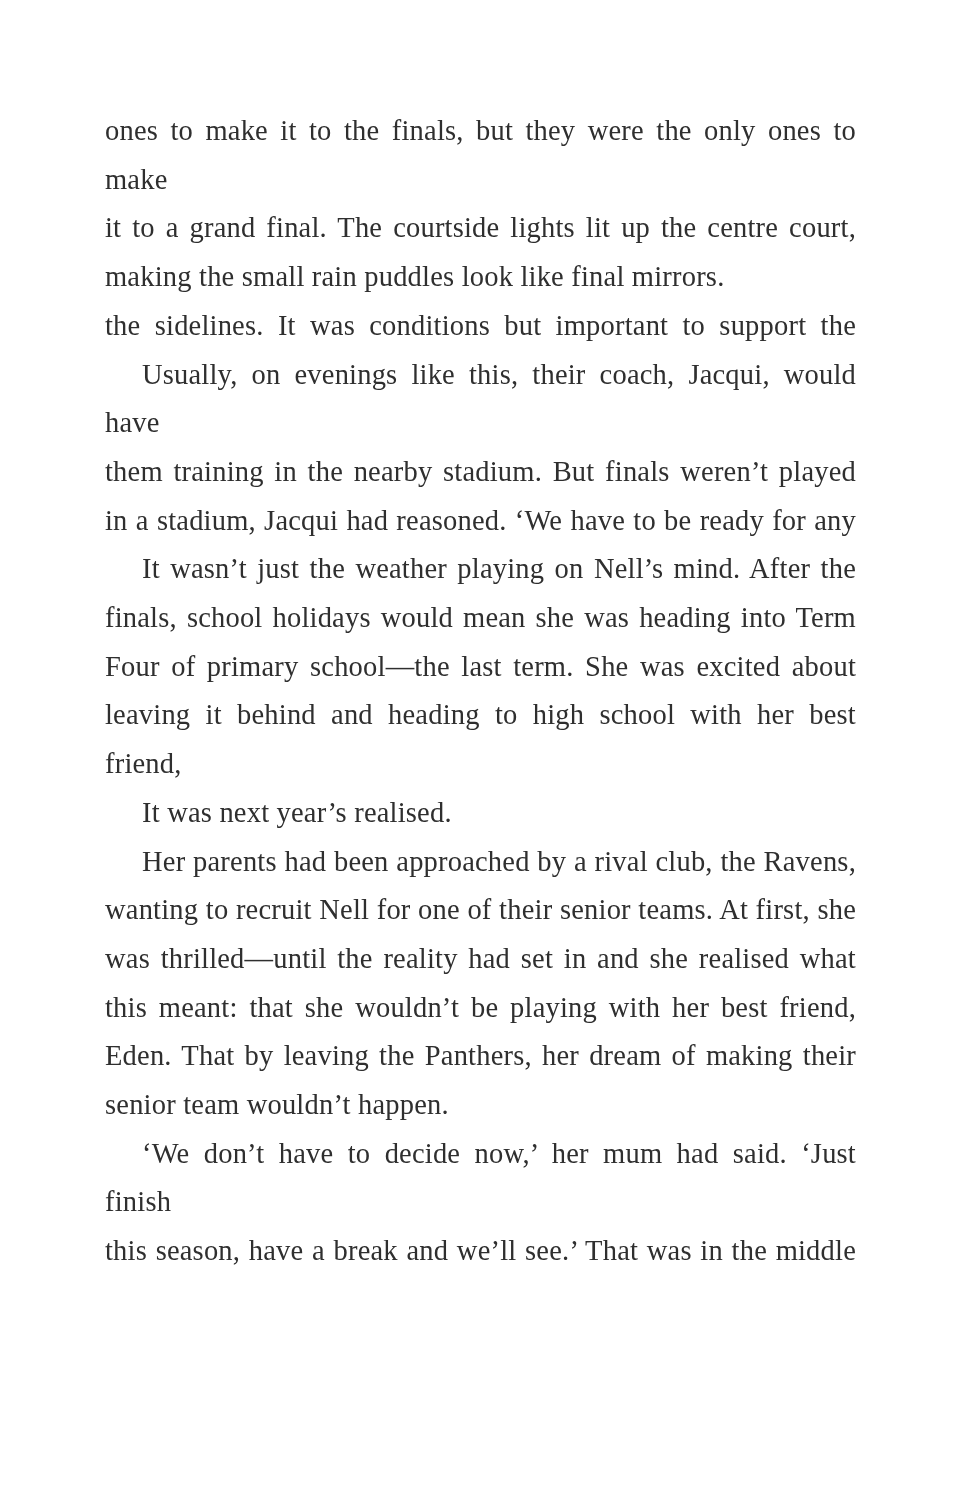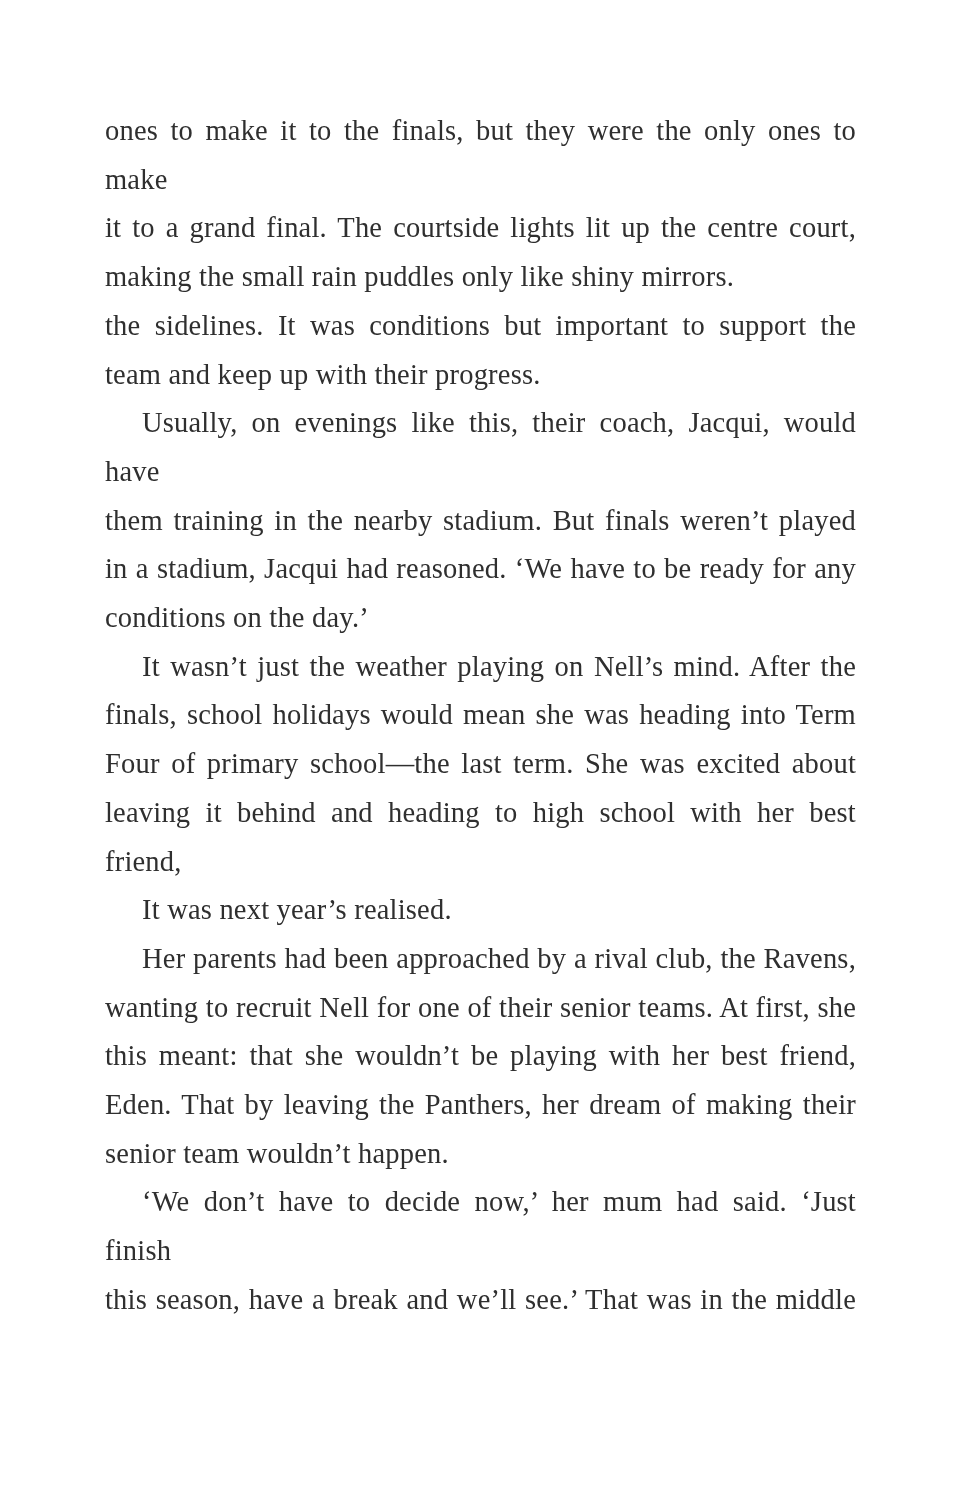--- a/index.html
+++ b/index.html
@@ -48,34 +48,33 @@
     color: #2f2f2f;
   }
 </style>
 </head>
 <body>
 
 <div class="book-page">
   <div class="text-block">
       <div class="line just">ones to make it to the finals, but they were the only ones to make</div>
       <div class="line just">it to a grand final. The courtside lights lit up the centre court,</div>
-      <div class="line">making the small rain puddles only like shiny mirrors.</div>
+      <div class="line">making the small rain puddles look like final mirrors.</div>
       <div class="line just">the sidelines. It was conditions but important to support the</div>
-      <div class="line">team and keep up with their progress.</div>
       <div class="line indent just">Usually, on evenings like this, their coach, Jacqui, would have</div>
       <div class="line just">them training in the nearby stadium. But finals weren’t played</div>
       <div class="line just">in a stadium, Jacqui had reasoned. ‘We have to be ready for any</div>
-      <div class="line">conditions on the day.’</div>
       <div class="line indent just">It wasn’t just the weather playing on Nell’s mind. After the</div>
       <div class="line just">finals, school holidays would mean she was heading into Term</div>
       <div class="line just">Four of primary school—the last term. She was excited about</div>
       <div class="line just">leaving it behind and heading to high school with her best friend,</div>
       <div class="line indent">It was next year’s realised.</div>
       <div class="line indent just">Her parents had been approached by a rival club, the Ravens,</div>
       <div class="line just">wanting to recruit Nell for one of their senior teams. At first, she</div>
+      <div class="line just">was thrilled—until the reality had set in and she realised what</div>
       <div class="line just">this meant: that she wouldn’t be playing with her best friend,</div>
       <div class="line just">Eden. That by leaving the Panthers, her dream of making their</div>
       <div class="line">senior team wouldn’t happen.</div>
       <div class="line indent just">‘We don’t have to decide now,’ her mum had said. ‘Just finish</div>
       <div class="line just">this season, have a break and we’ll see.’ That was in the middle</div>
     </div>
   <div class="page-number">10</div>
 </div>
 
 </body></html>

